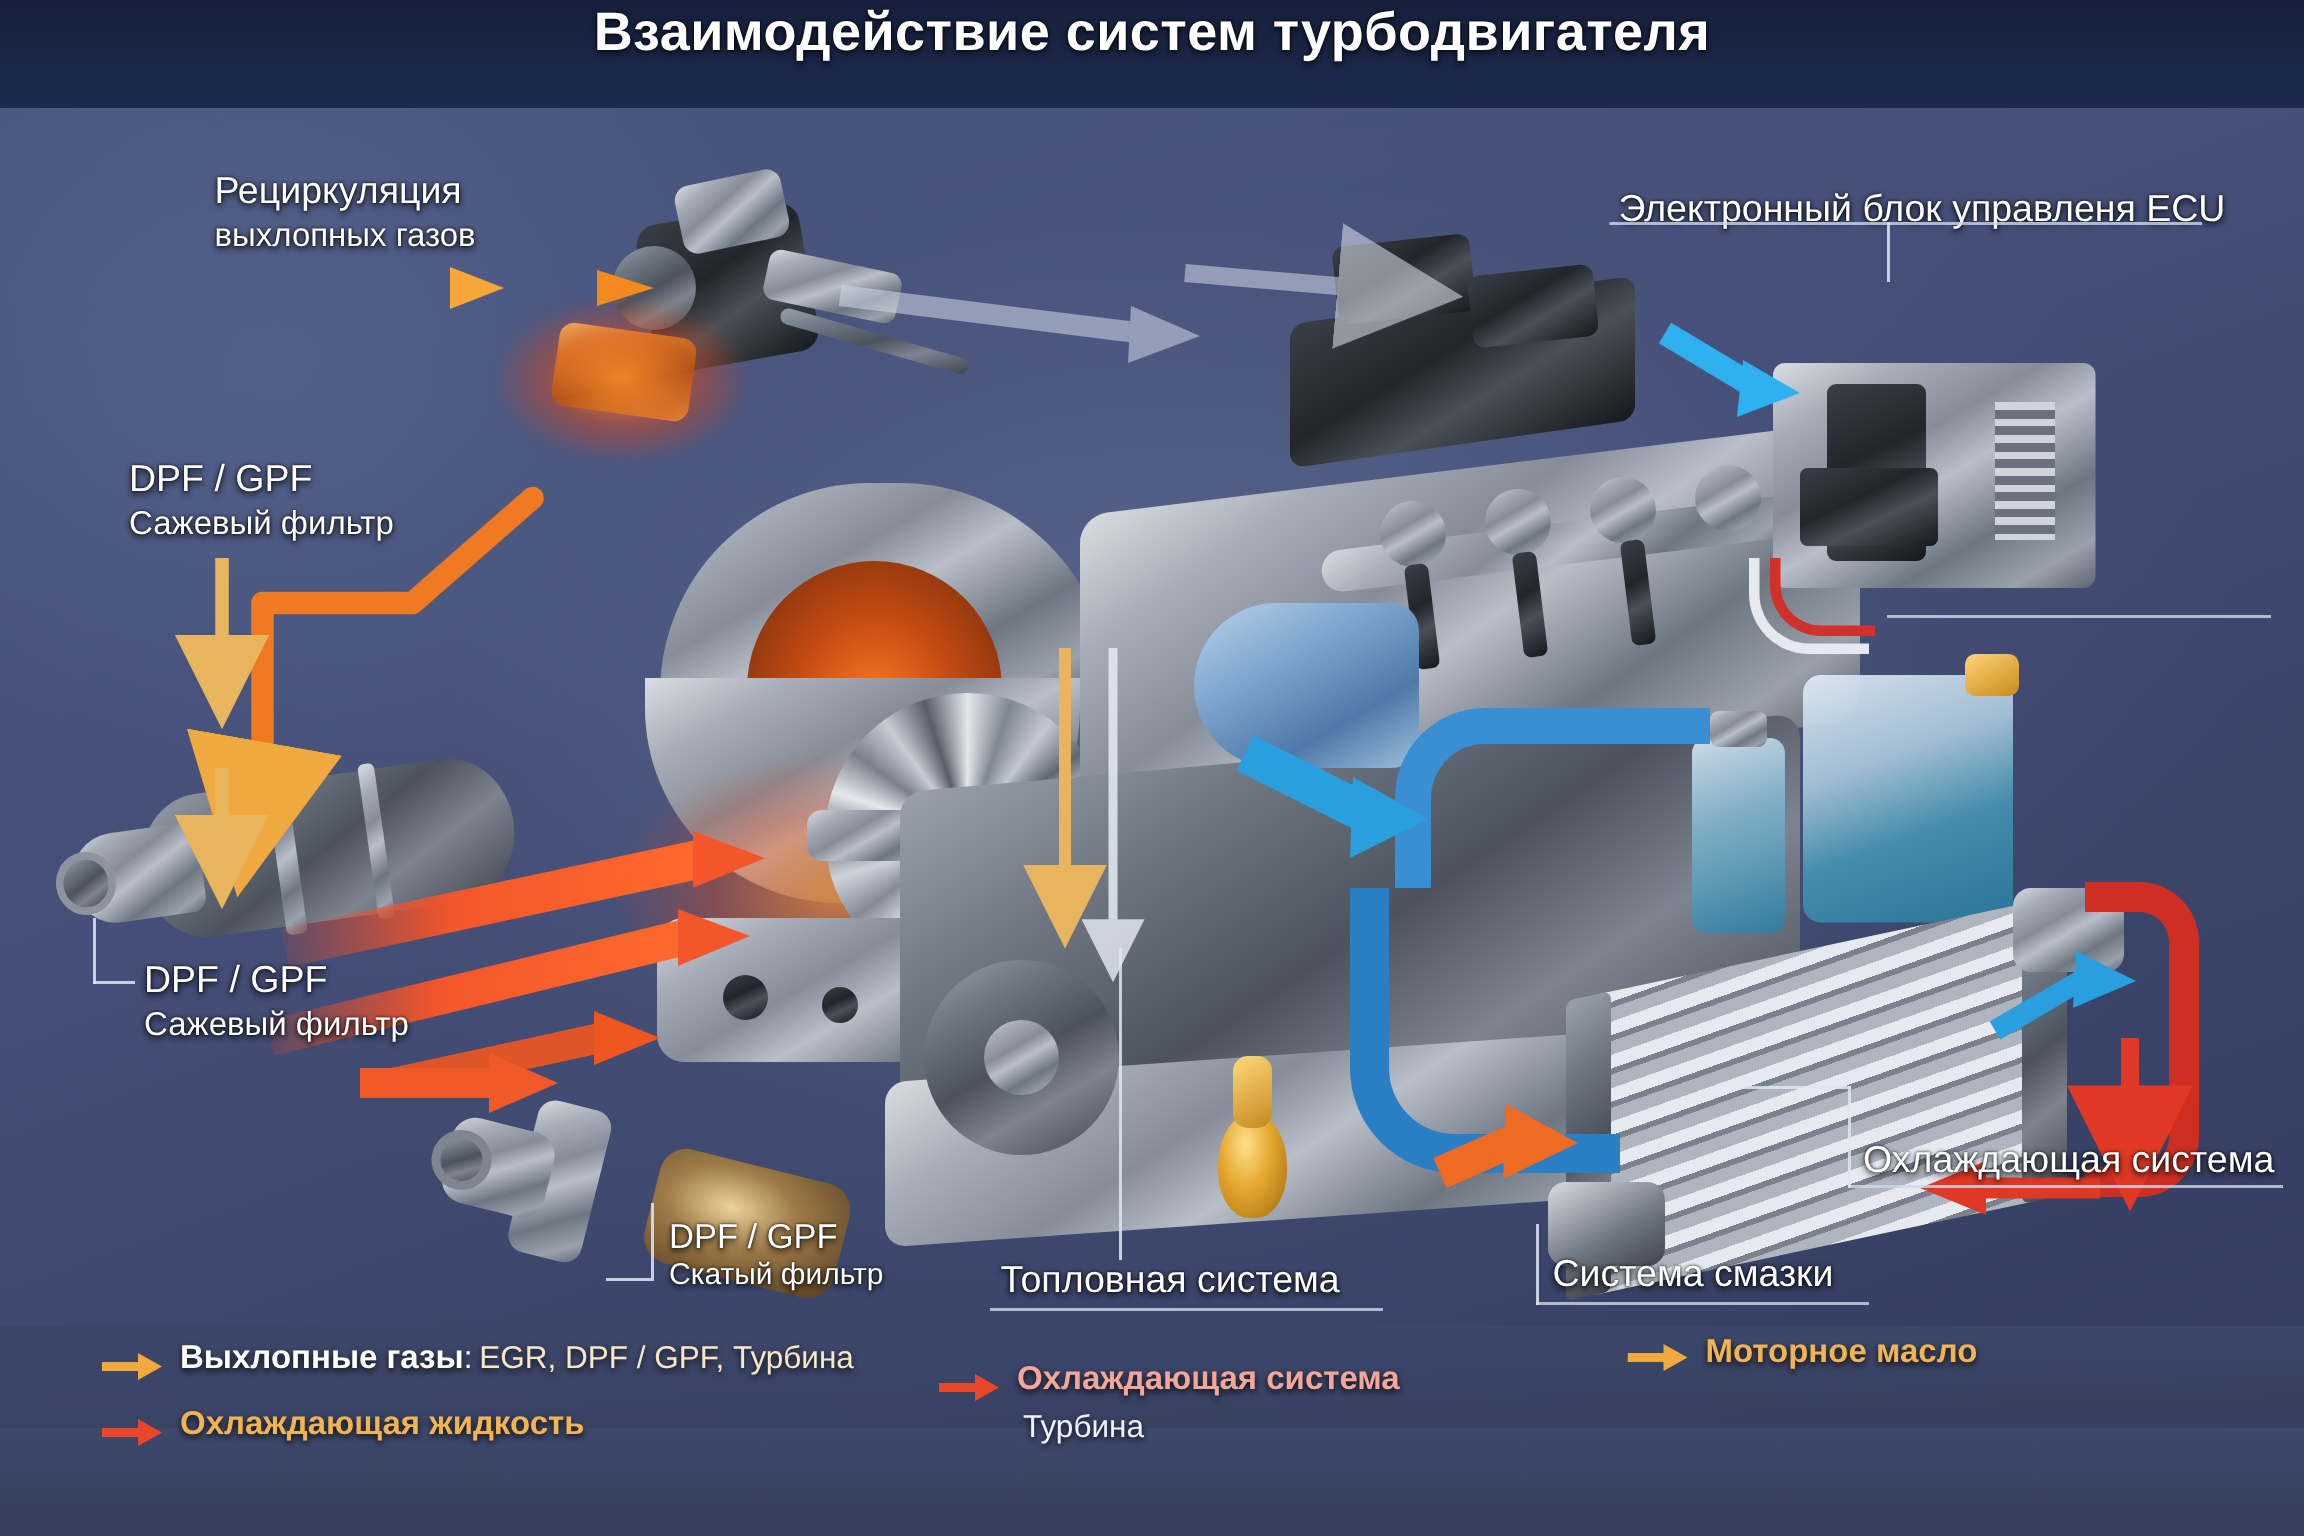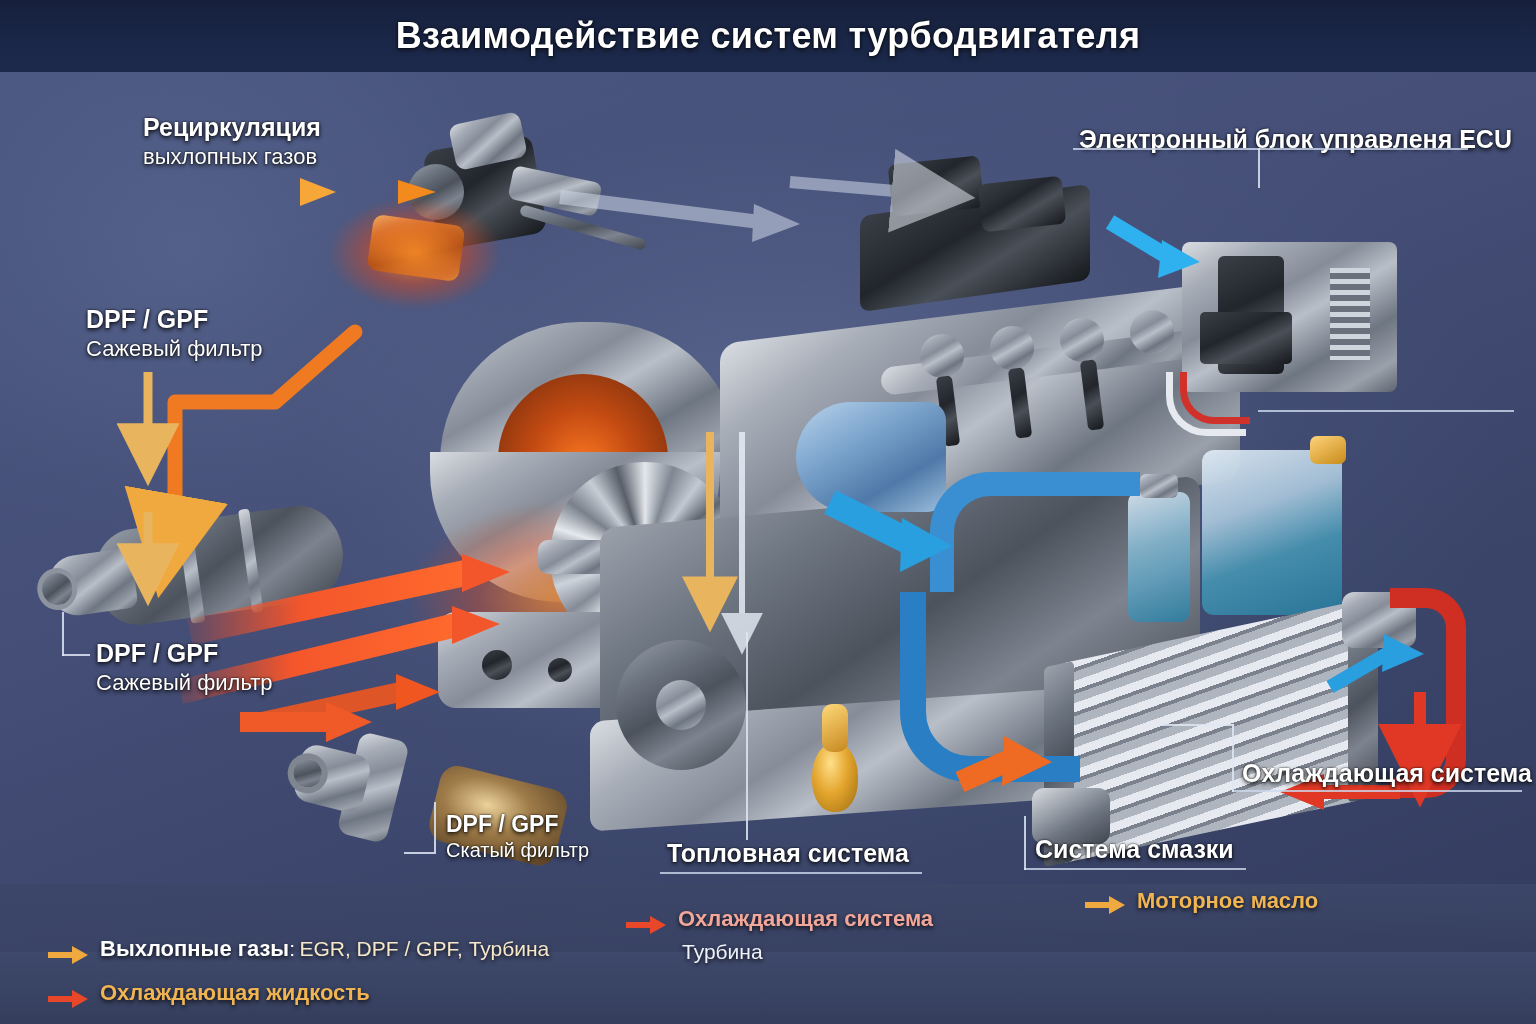--- a/index.html
+++ b/index.html
@@ -7,21 +7,21 @@
   body {
     font-family:"Liberation Sans", sans-serif;
     background:#46527a;
     position:relative;
   }
 
   
   #header {
     position:absolute; left:0; top:0; width:1536px; height:72px;
     background:linear-gradient(180deg,#16203c 0%,#1b2748 60%,#1d2a4c 100%);
-    display:flex; align-items:center; justify-content:center;
+    display:flex; align-items:flex-start; justify-content:center;
   }
   #header .title {
     color:#ffffff; font-size:36px; font-weight:bold; letter-spacing:.3px;
     text-shadow:0 2px 5px rgba(0,0,0,.65), 0 0 2px rgba(0,0,0,.9);
   }
 
   
   #canvas {
     position:absolute; left:0; top:72px; width:1536px; height:880px;
     background:
@@ -52,21 +52,21 @@
   .ember {
     background:radial-gradient(ellipse at center, rgba(255,140,40,.85) 0%, rgba(230,70,20,.45) 40%, rgba(120,30,10,0) 72%);
     filter:blur(2px);
   }
 
   
   #flows { position:absolute; left:0; top:0; width:1536px; height:880px; }
 
   
   .callout { position:absolute; color:#fff; text-shadow:0 2px 4px rgba(0,0,0,.85), 0 0 2px rgba(0,0,0,.9); }
-  .callout .l1 { font-size:25px; font-weight:bold; line-height:1.22; white-space:nowrap; }
+  .callout .l1 { font-size:25px; font-weight:normal; line-height:1.22; white-space:nowrap; }
   .callout .l2 { font-size:22px; font-weight:normal; line-height:1.25; white-space:nowrap; }
   .callout.small .l1 { font-size:23px; }
   .callout.small .l2 { font-size:20px; }
 
   .leader { position:absolute; background:rgba(222,230,245,.85); }
   .leader.h { height:2px; }
   .leader.v { width:2px; }
 
   .underline { position:absolute; height:2px; background:rgba(205,216,238,.8); }
 
@@ -365,21 +365,21 @@
   <div class="callout" style="left:667px; top:766px;">
     <div class="l1">Топловная система</div>
   </div>
   <div class="underline" style="left:660px; top:800px; width:262px;"></div>
   <div class="leader v" style="left:746px; top:560px; height:208px;"></div>
 
 </div>
 
 <div id="legend">
 
-  <div class="lg-col" style="left:48px; width:570px;margin-top:44px;">
+  <div class="lg-col" style="left:68px; width:570px;">
     <div class="lg-row">
       <svg class="lg-arrow" viewBox="0 0 40 22">
         <path d="M0,8 L24,8 L24,2 L40,11 L24,20 L24,14 L0,14 Z" fill="#f0a93e"></path>
       </svg>
       <div class="lg-text">
         <span class="lg-key">Выхлопные газы</span><span class="lg-val">:</span>
         <span class="lg-val cream">EGR, DPF / GPF, Турбина</span>
       </div>
     </div>
     <div class="lg-row" style="margin-top:14px;">

